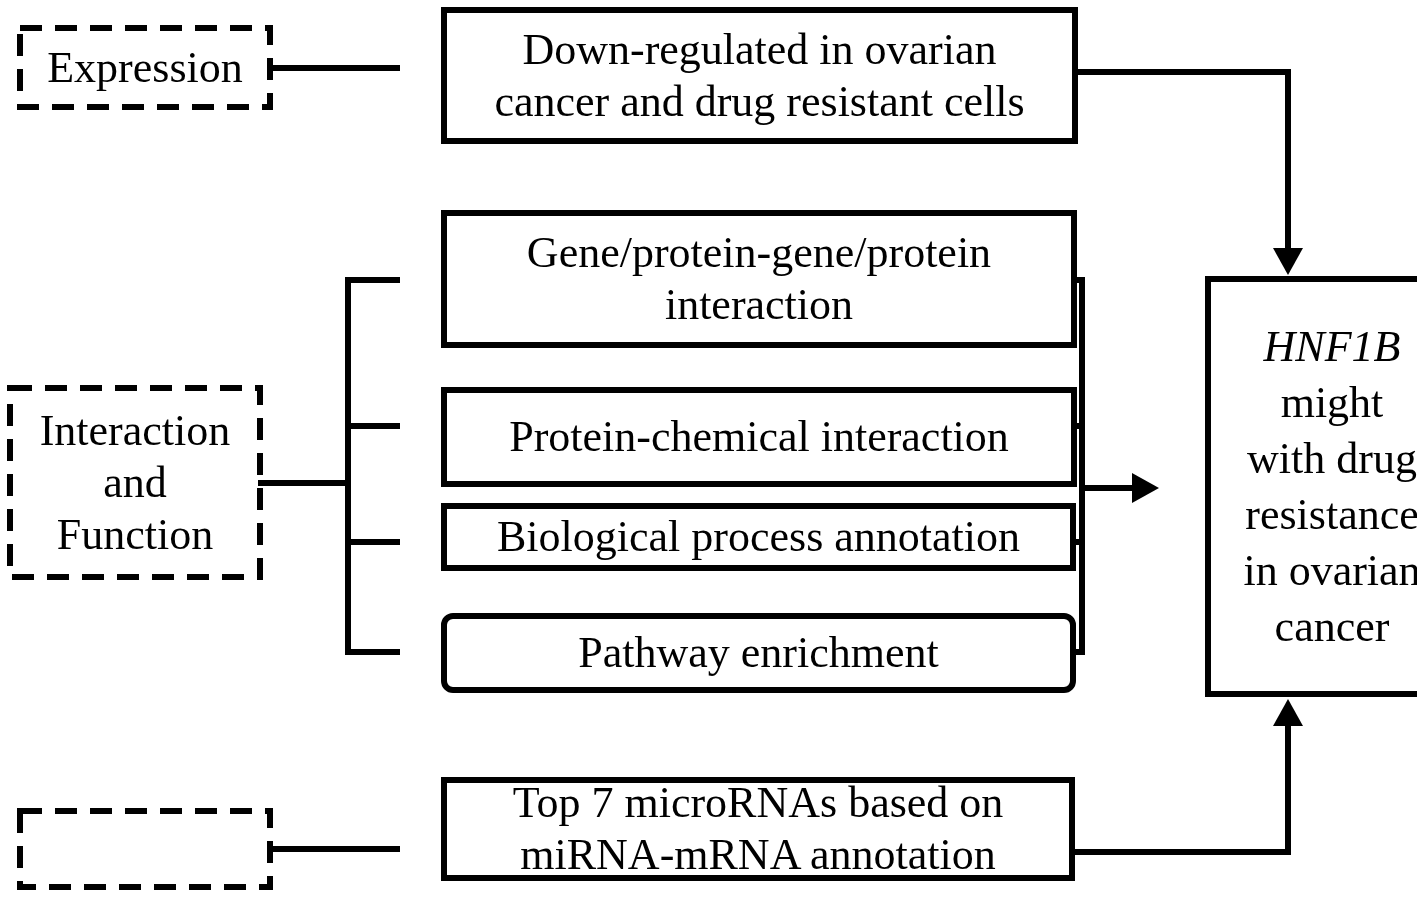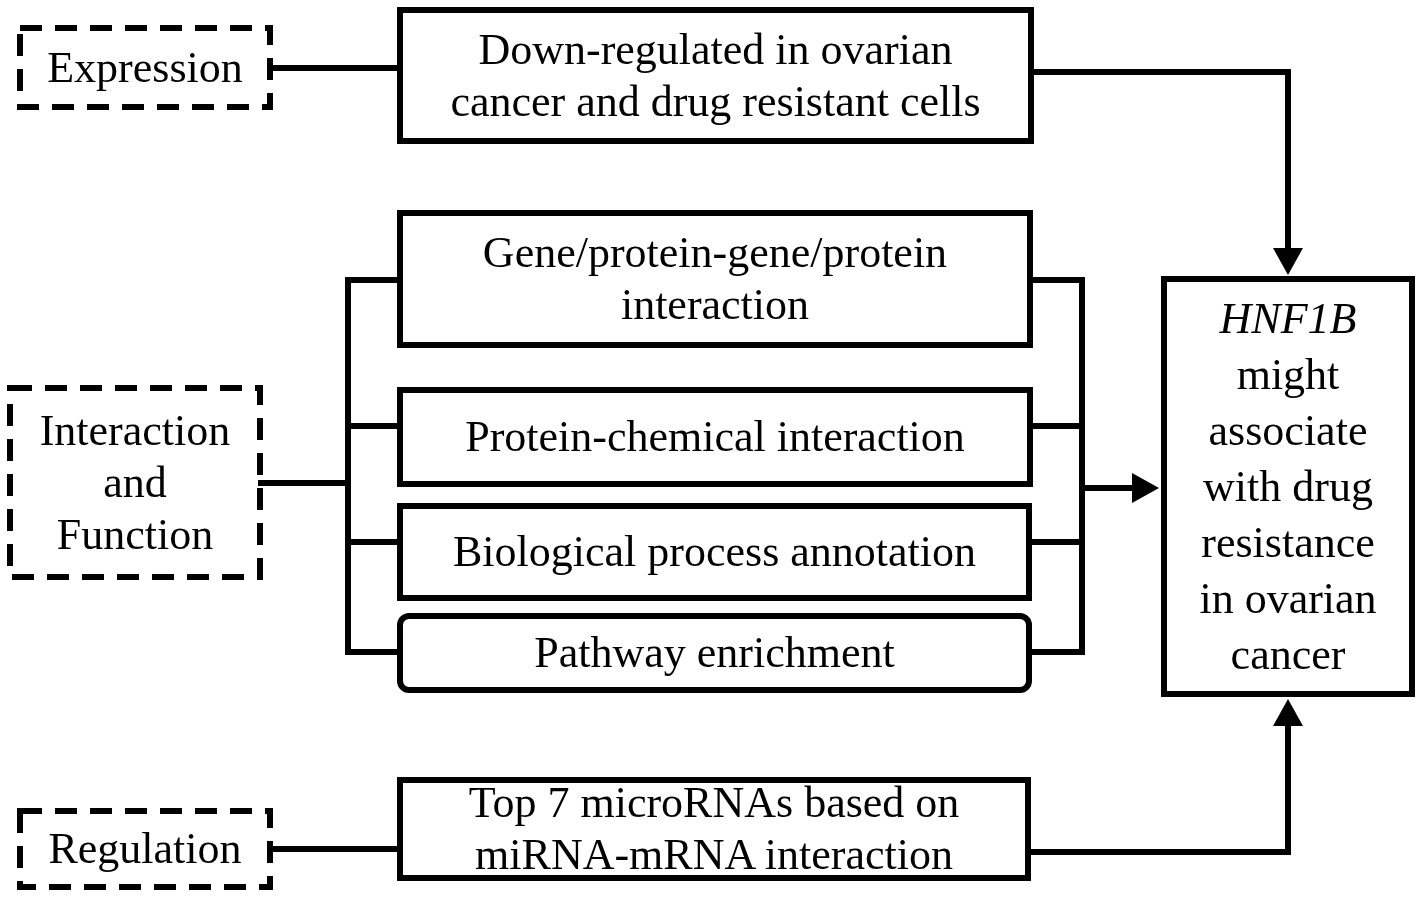--- a/index.html
+++ b/index.html
@@ -41,20 +41,21 @@
     box-sizing: border-box;
     background: #ffffff;
     border: 6px solid #000000;
     display: flex;
     flex-direction: column;
     justify-content: center;
     align-items: center;
     text-align: center;
     font-size: 44px;
     line-height: 52px;
+    margin-left: 44px;
   }
   .dash-label {
     position: absolute;
     box-sizing: border-box;
     display: flex;
     flex-direction: column;
     justify-content: center;
     align-items: center;
     text-align: center;
     font-size: 44px;
@@ -63,21 +64,21 @@
   .conclusion {
     line-height: 56px;
   }
   .gene-name {
     font-style: italic;
   }
   
   .b-top        { left: 397px; top: 7px;   width: 637px; height: 137px; }
   .b-geneprot   { left: 397px; top: 210px; width: 636px; height: 138px; }
   .b-protchem   { left: 397px; top: 387px; width: 636px; height: 100px;  }
-  .b-bioproc    { left: 397px; top: 503px; width: 635px; height: 98px;  }
+  .b-bioproc    { left: 397px; top: 503px; width: 635px; height: 68px;  }
   .b-pathway    { left: 397px; top: 613px; width: 635px; height: 80px; border-radius: 12px;  }
   .b-mirna      { left: 397px; top: 777px; width: 634px; height: 104px; }
   .b-conclusion { left: 1161px; top: 276px; width: 254px; height: 421px; }
   
   .l-expression  { left: 17px; top: 25px;  width: 256px; height: 85px;  }
   .l-interaction { left: 7px;  top: 385px; width: 256px; height: 195px; }
   .l-regulation  { left: 17px; top: 808px; width: 256px; height: 82px;  }
 </style>
 </head>
 <body>
@@ -115,23 +116,20 @@
   <div class="dash-label l-expression">
     <div>Expression</div>
   </div>
 
   <div class="dash-label l-interaction">
     <div>Interaction</div>
     <div>and</div>
     <div>Function</div>
   </div>
 
-  <div class="dash-label l-regulation">
-    <div>Regulation</div>
-  </div>
 
   <div class="box b-top">
     <div>Down-regulated in ovarian</div>
     <div>cancer and drug resistant cells</div>
   </div>
 
   <div class="box b-geneprot">
     <div>Gene/protein-gene/protein</div>
     <div>interaction</div>
   </div>
@@ -143,26 +141,25 @@
   <div class="box b-bioproc">
     <div>Biological process annotation</div>
   </div>
 
   <div class="box b-pathway">
     <div>Pathway enrichment</div>
   </div>
 
   <div class="box b-mirna">
     <div>Top 7 microRNAs based on</div>
-    <div>miRNA-mRNA interaction</div>
+    <div>miRNA-mRNA annotation</div>
   </div>
 
   <div class="box b-conclusion conclusion">
     <div class="gene-name">HNF1B</div>
     <div>might</div>
-    <div>associate</div>
     <div>with drug</div>
     <div>resistance</div>
     <div>in ovarian</div>
     <div>cancer</div>
   </div>
 
 </div>
 
 </body></html>

